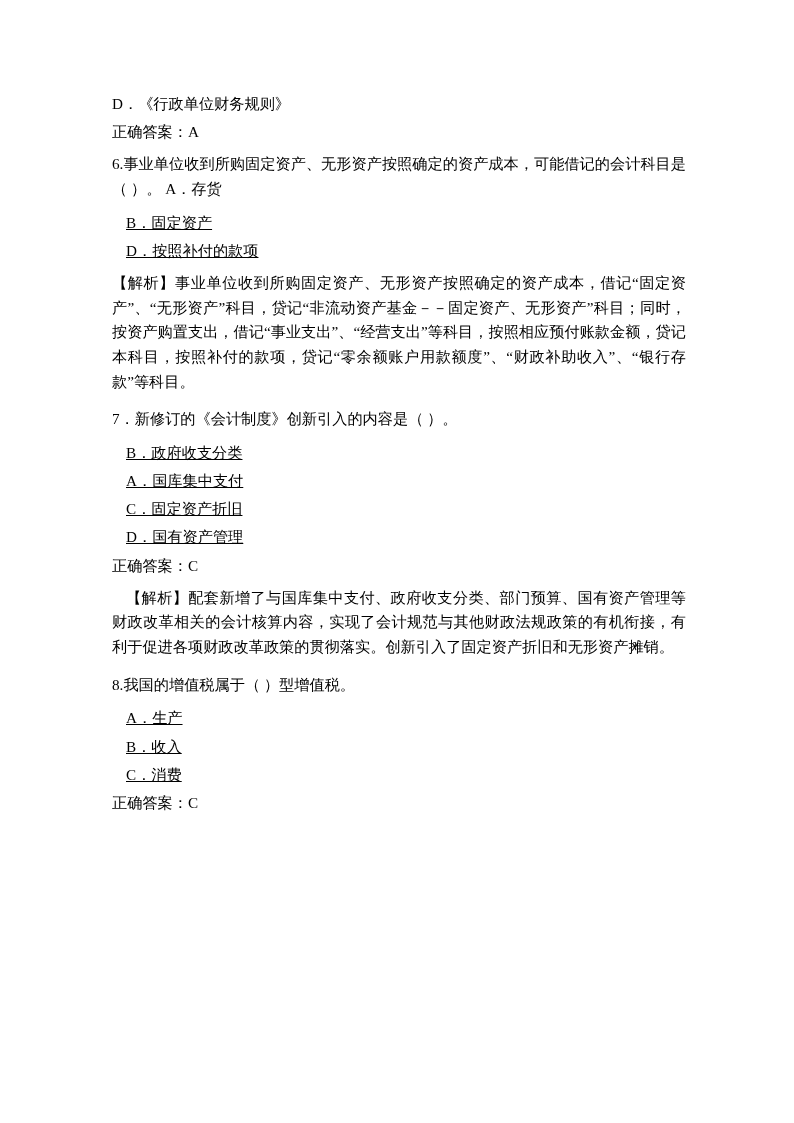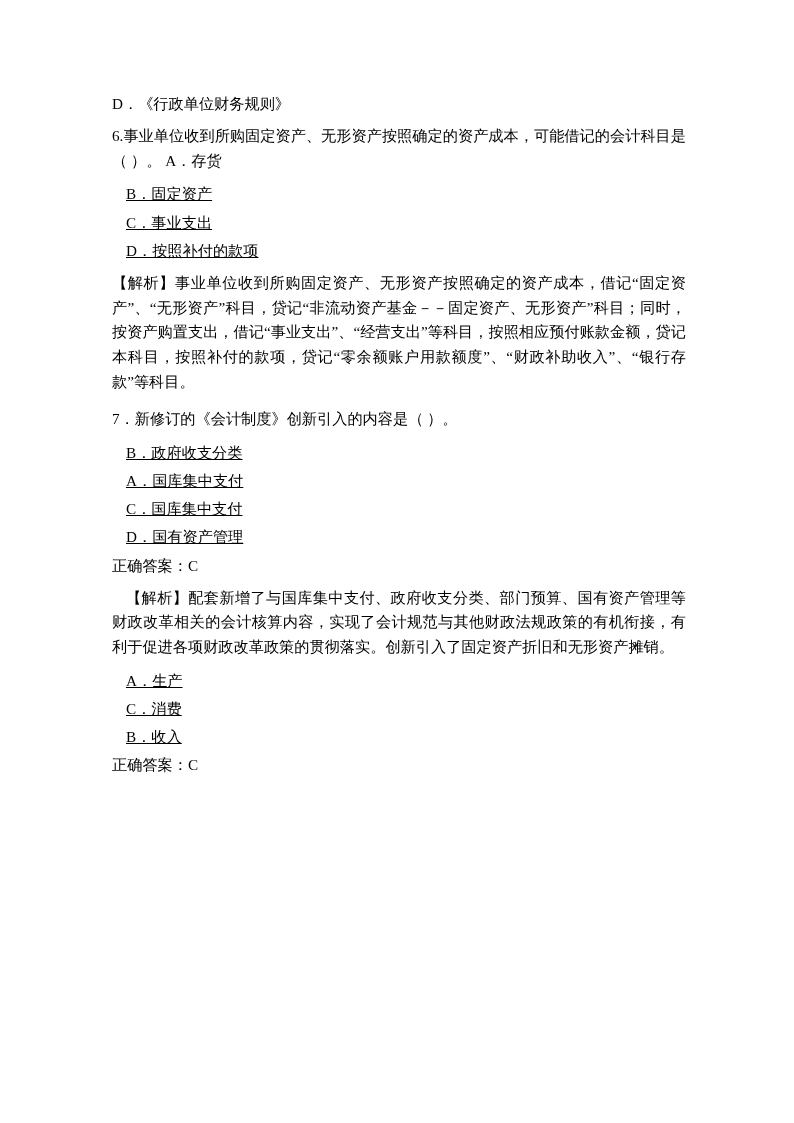--- a/index.html
+++ b/index.html
@@ -52,43 +52,44 @@
   }
 </style>
 </head>
 <body>
 
 <div class="page">
   <div class="doc-body">
 
     <p class="para blk tight">D．《行政单位财务规则》</p>
 
+    <p class="para blk tight">正确答案：A</p>
 
 
     <p class="para blk multiline">6.事业单位收到所购固定资产、无形资产按照确定的资产成本，可能借记的会计科目是（ ）。 A．存货</p>
 
     <p class="para blk tight indent-2">B．固定资产</p>
-    <p class="para blk tight indent-2">C．事业支出</p>
     <p class="para blk tight indent-2">D．按照补付的款项</p>
 
 
     <p class="para blk multiline">【解析】事业单位收到所购固定资产、无形资产按照确定的资产成本，借记“固定资产”、“无形资产”科目，贷记“非流动资产基金－－固定资产、无形资产”科目；同时，按资产购置支出，借记“事业支出”、“经营支出”等科目，按照相应预付账款金额，贷记本科目，按照补付的款项，贷记“零余额账户用款额度”、“财政补助收入”、“银行存款”等科目。</p>
 
     <p class="para blk multiline">7．新修订的《会计制度》创新引入的内容是（ ）。</p>
 
     <p class="para blk tight indent-2">B．政府收支分类</p>
     <p class="para blk tight indent-2">A．国库集中支付</p>
-    <p class="para blk tight indent-2">C．国库集中支付</p>
+    <p class="para blk tight indent-2">C．固定资产折旧</p>
     <p class="para blk tight indent-2">D．国有资产管理</p>
 
     <p class="para blk tight">正确答案：C</p>
 
     <p class="para blk multiline first-indent">【解析】配套新增了与国库集中支付、政府收支分类、部门预算、国有资产管理等财政改革相关的会计核算内容，实现了会计规范与其他财政法规政策的有机衔接，有利于促进各项财政改革政策的贯彻落实。创新引入了固定资产折旧和无形资产摊销。</p>
 
+    <p class="para blk multiline">8.我国的增值税属于（ ）型增值税。</p>
 
     <p class="para blk tight indent-2">A．生产</p>
+    <p class="para blk tight indent-2">B．收入</p>
     <p class="para blk tight indent-2">C．消费</p>
-    <p class="para blk tight indent-2">B．收入</p>
 
     <p class="para blk tight">正确答案：C</p>
 
   </div>
 </div>
 
 </body></html>

